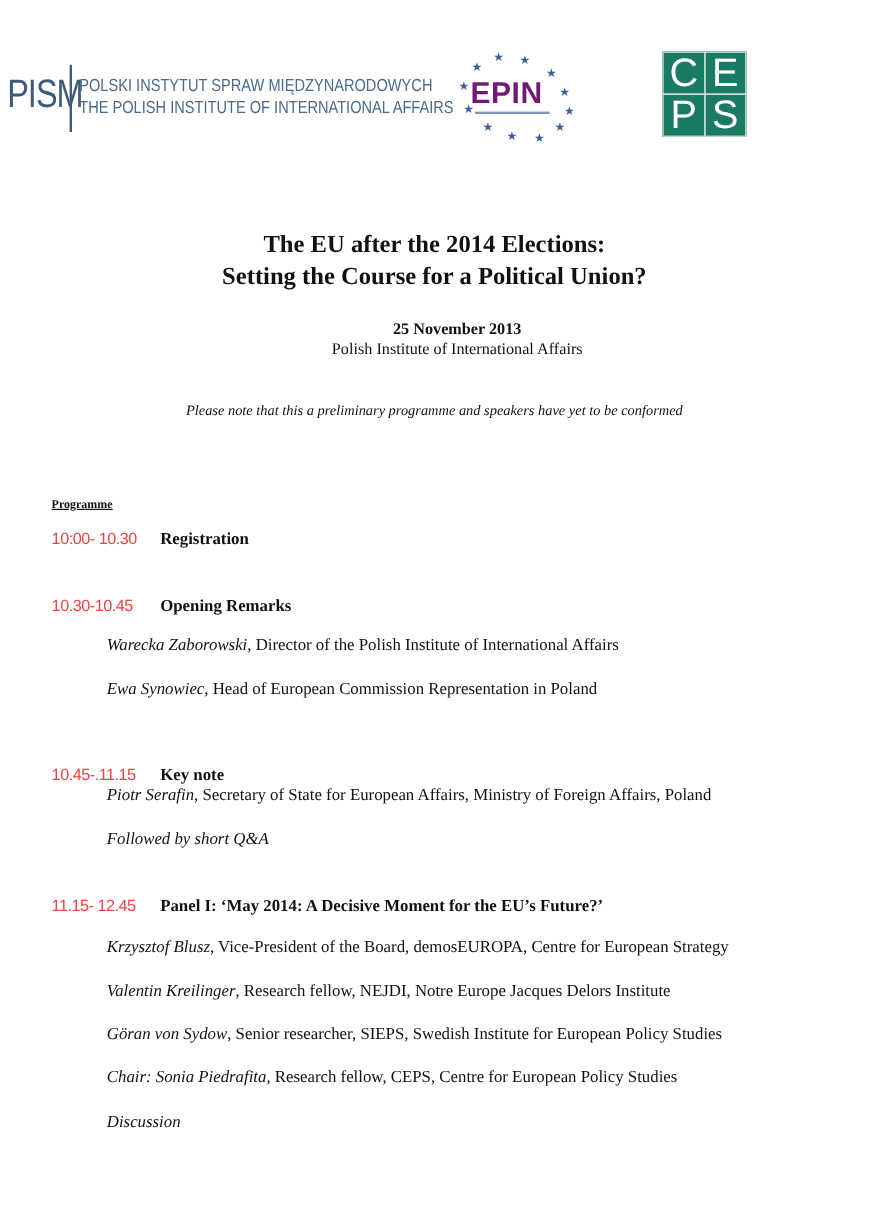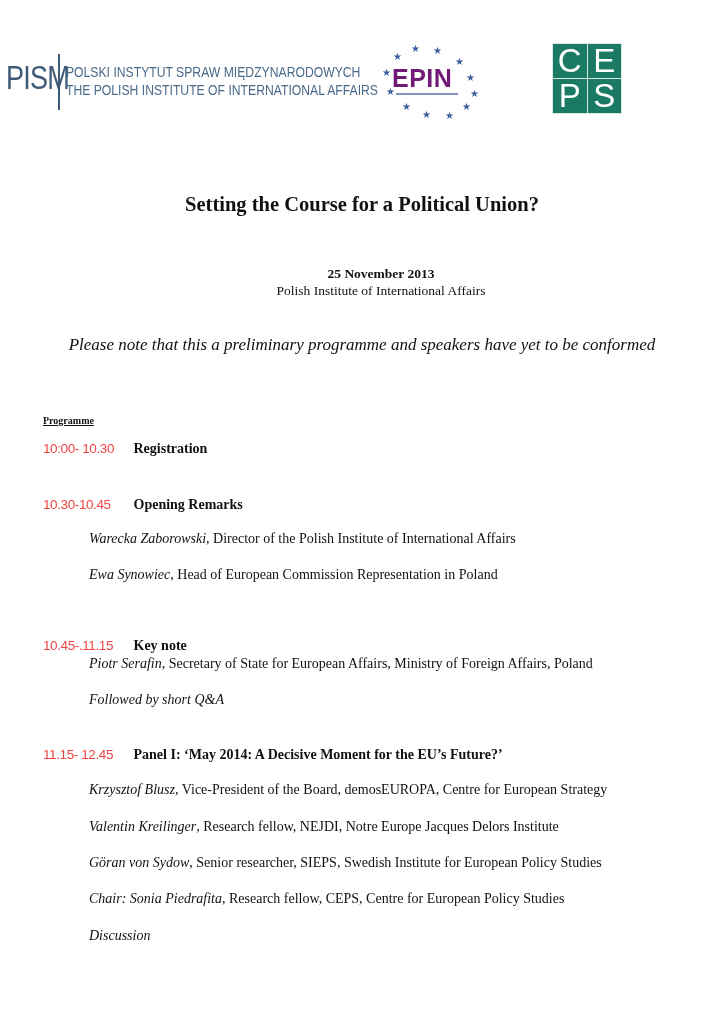--- a/index.html
+++ b/index.html
@@ -27,21 +27,21 @@
   .ceps { left:552px; top:43px; width:68px; height:69px; background:#1b7a63;
           display:grid; grid-template-columns:1fr 1fr; grid-template-rows:1fr 1fr; gap:1px;
           border:1px solid #1b7a63; }
   .ceps span { background:#1b7a63; color:#ffffff; font-family:"Liberation Sans", sans-serif;
                font-size:33px; line-height:34px; text-align:center; outline:1px solid #d6e8e1; }
 
   .title { left:0; width:724px; top:191px; text-align:center; font-weight:bold;
            font-size:20.5px; line-height:27px; }
   .meta { left:0; width:724px; top:265px; text-align:center; font-size:13.5px; line-height:17px;padding-left:19px; }
   .meta .date { font-weight:bold; }
-  .note { left:0; width:724px; top:335px; text-align:center; font-style:italic; font-size:17px; }
+  .note { left:0; width:724px; top:335px; text-align:center; font-style:italic; font-size:12px; }
 
   .prog { left:43px; top:405px; font-weight:bold; font-size:10px; text-decoration:underline;margin-top:10px; }
   .row { left:43px; font-size:14px; white-space:nowrap; }
   .row .time { display:inline-block; font-family:"Liberation Sans", sans-serif; font-size:13.5px;
                color:#ef4444; letter-spacing:-0.4px; }
   .row .label { font-weight:bold; }
   .line { left:89px; font-size:14px; white-space:nowrap; }
   .line i { font-style:italic; }
 </style>
 </head>
@@ -72,20 +72,21 @@
 </div>
 
 <div class="abs ceps">
   <span>C</span>
   <span>E</span>
   <span>P</span>
   <span>S</span>
 </div>
 
 <div class="abs title">
+  <div>The EU after the 2014 Elections:</div>
   <div>Setting the Course for a Political Union?</div>
 </div>
 
 <div class="abs meta">
   <div class="date">25 November 2013</div>
   <div>Polish Institute of International Affairs</div>
 </div>
 
 <div class="abs note">Please note that this a preliminary programme and speakers have yet to be conformed</div>
 

